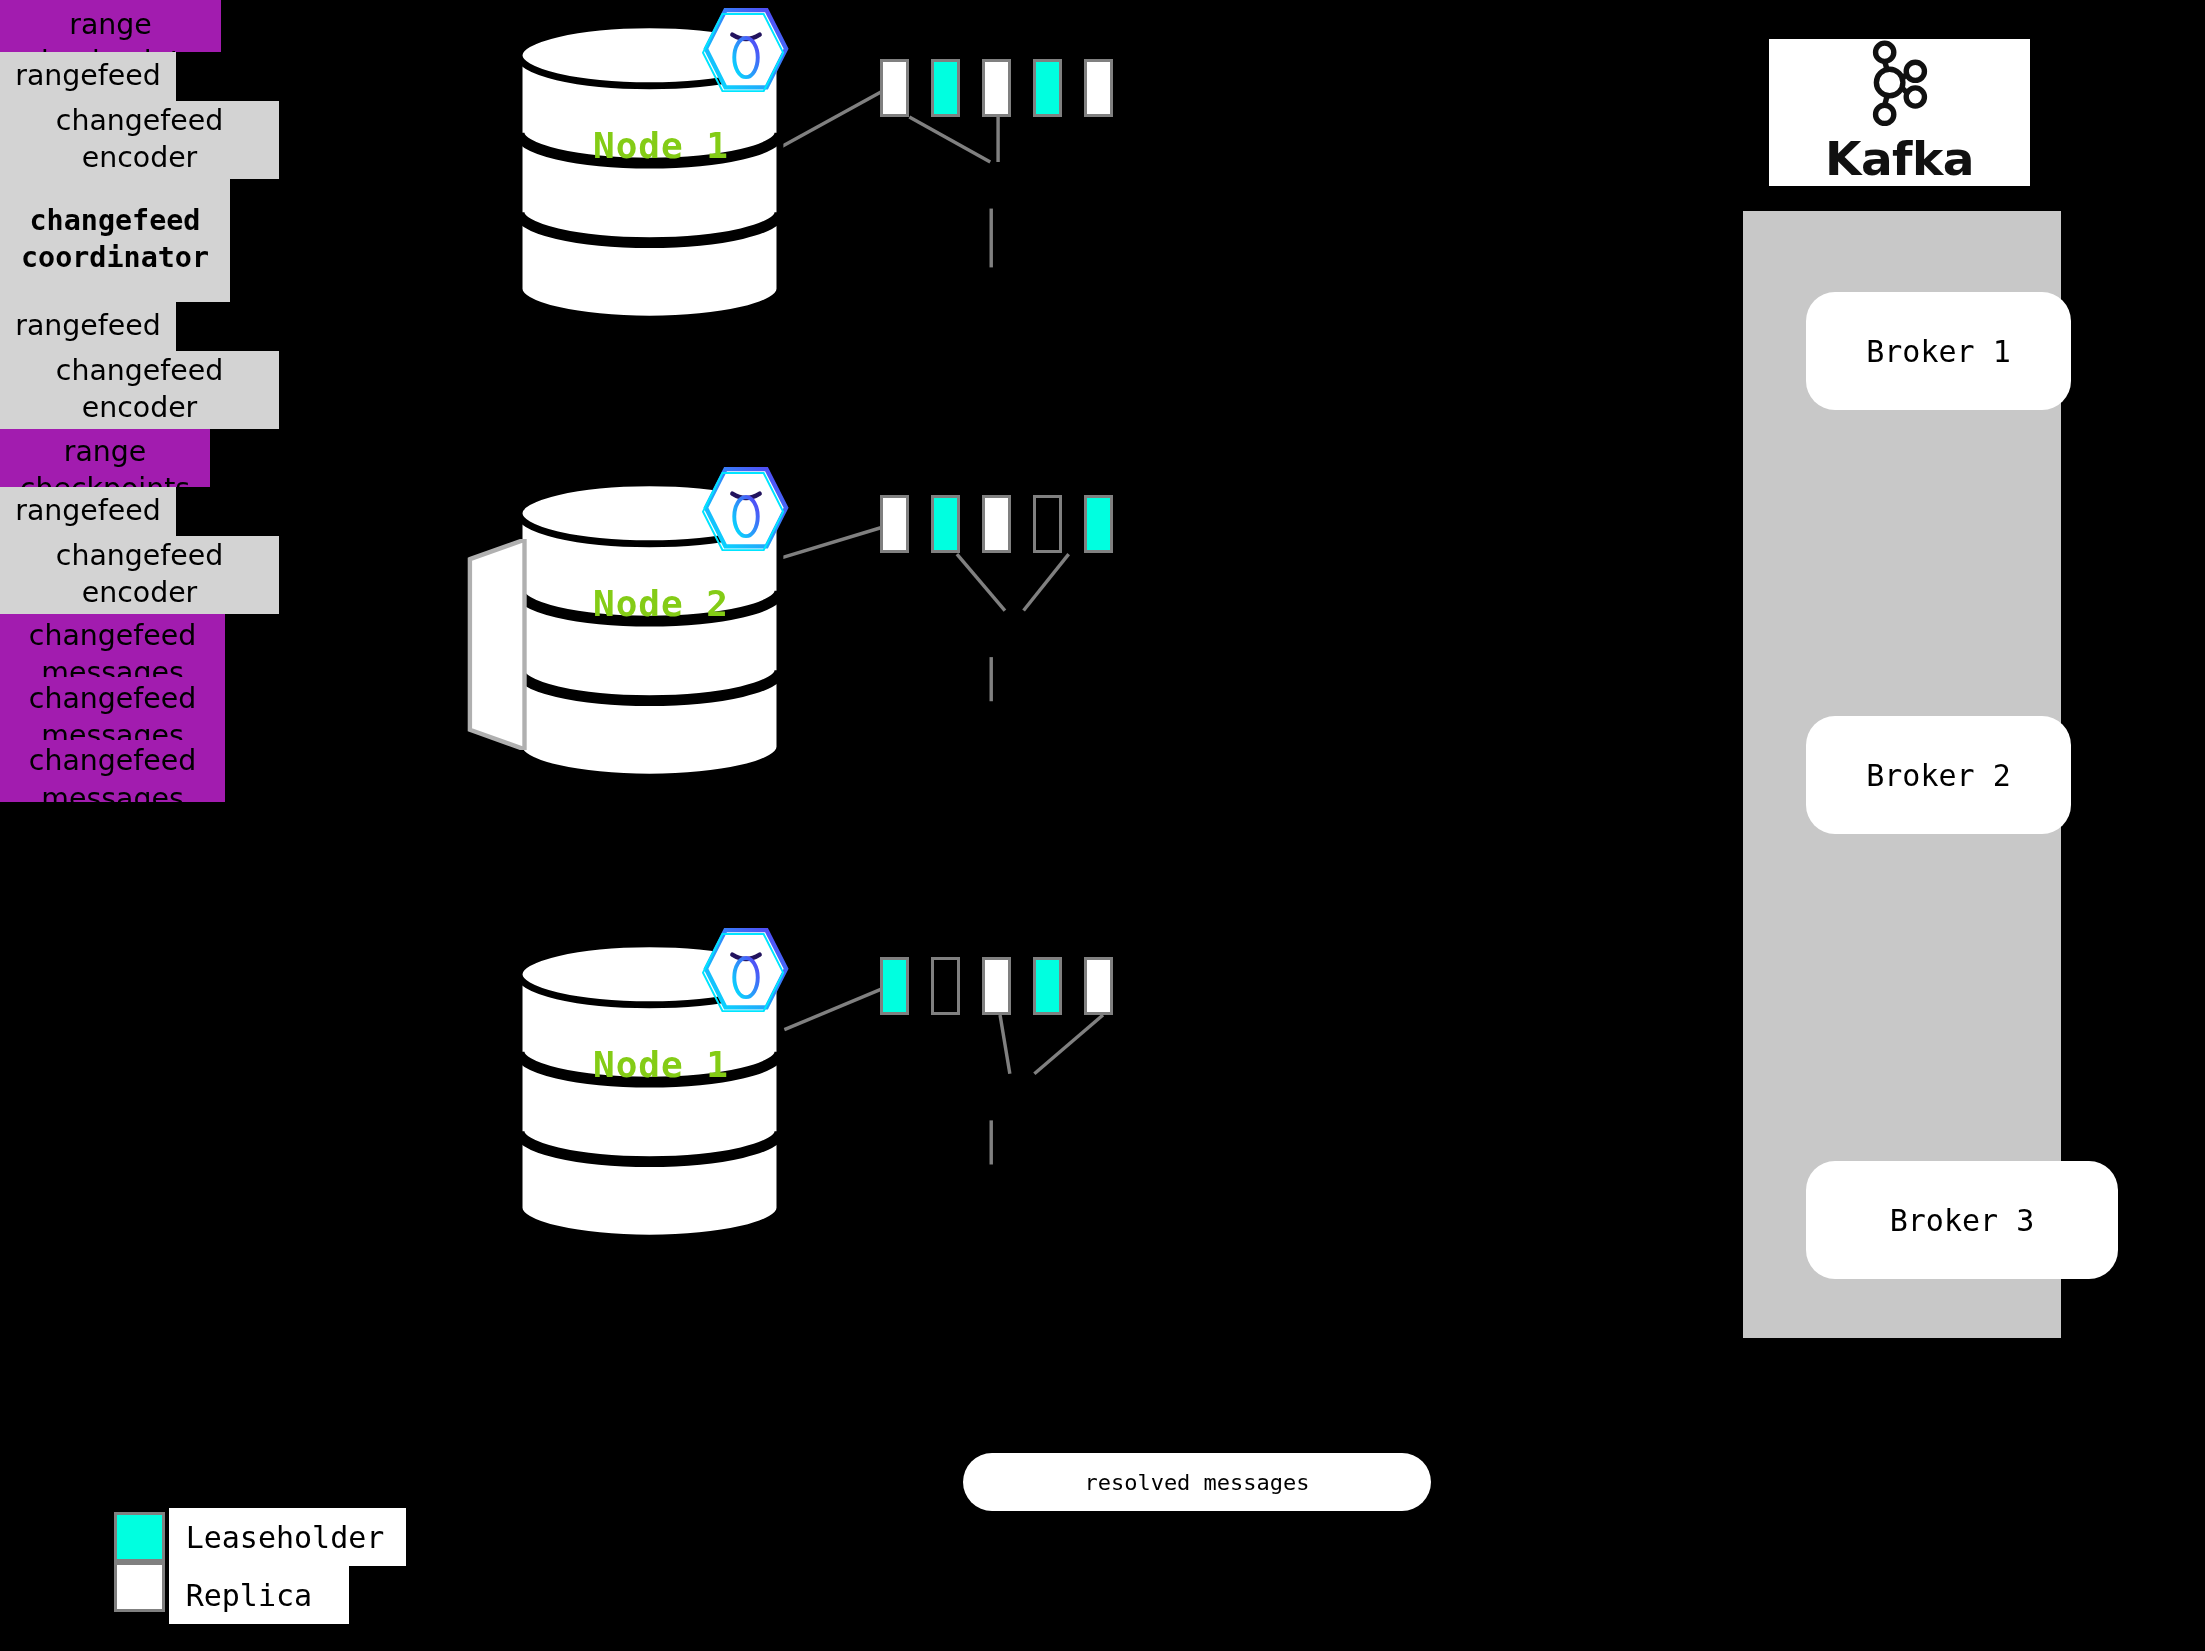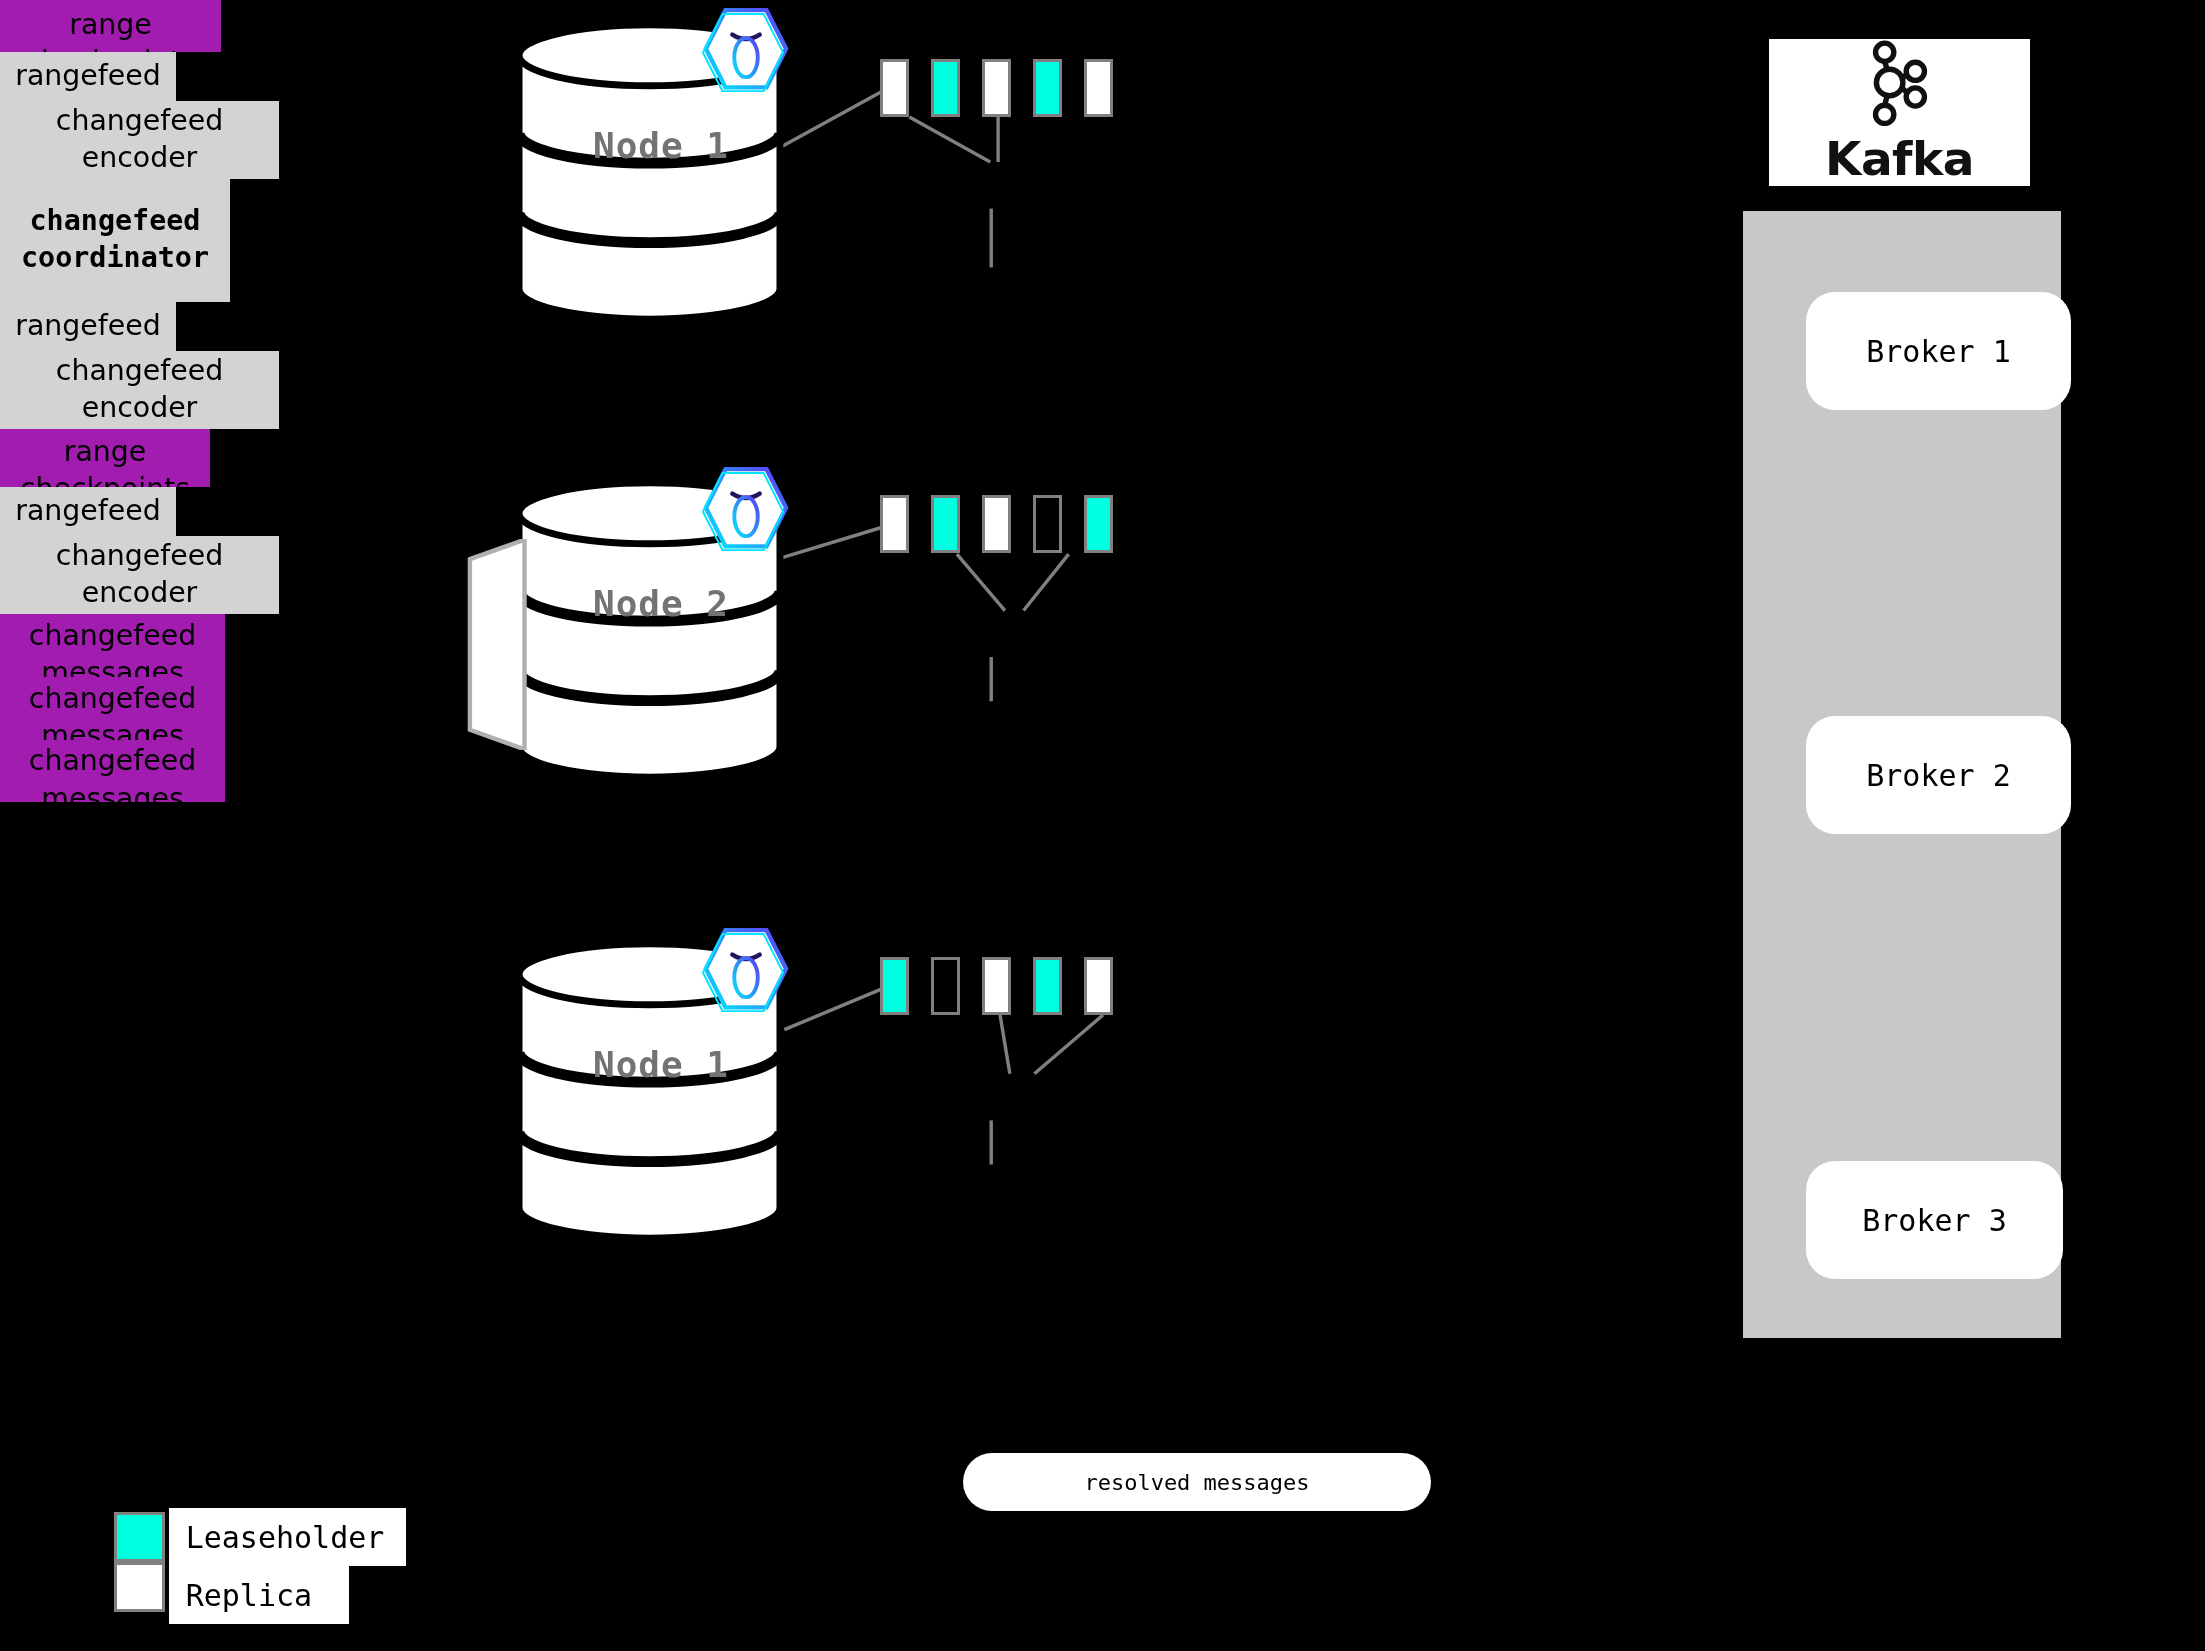--- a/index.html
+++ b/index.html
@@ -14,21 +14,21 @@
           font-family:"DejaVu Sans",sans-serif;line-height:1.32;
           overflow:hidden;white-space:nowrap;}
   .glabel{background:#d3d3d3;color:#000;text-align:center;
           font-family:"DejaVu Sans",sans-serif;line-height:1.30;
           display:flex;align-items:center;justify-content:center;}
   .glabel.bold{font-weight:bold;font-family:"DejaVu Sans Mono",monospace;}
 
   
   .cyl{position:absolute;}
   .cyl svg{display:block;}
-  .nodelabel{position:absolute;color:#737373;font-weight:bold;
+  .nodelabel{position:absolute;color:#84cc16;font-weight:bold;
              font-family:"DejaVu Sans Mono",monospace;letter-spacing:1px;
              white-space:nowrap;}
 
   
   .range{position:absolute;border:3.4px solid #808080;box-sizing:border-box;}
   .range.lease{background:#00ffe0;}
   .range.replica{background:#ffffff;}
   .range.empty{background:transparent;}
 
   
@@ -261,21 +261,21 @@
         <line x1="80" y1="96" x2="92" y2="84"></line>
         <line x1="80" y1="118" x2="92" y2="130"></line>
         <line x1="44" y1="137" x2="38" y2="160"></line>
       </g>
     </svg>
     <span class="ktext">Kafka</span>
   </div>
 
   <div class="broker" style="left:1770px;top:292px;width:265px;height:118px;font-size:30px;">Broker 1</div>
   <div class="broker" style="left:1770px;top:716px;width:265px;height:118px;font-size:30px;">Broker 2</div>
-  <div class="broker" style="left:1770px;top:1161px;width:257px;height:118px;font-size:30px;">Broker 3</div>
+  <div class="broker" style="left:1770px;top:1161px;width:312px;height:118px;font-size:30px;">Broker 3</div>
 
   <div class="pill" style="left:963px;top:1453px;width:468px;height:58px;font-size:22px;">resolved messages</div>
 
   <div class="legswatch lease" style="left:114px;top:1512px;width:51px;height:50px;background:#00ffe0;"></div>
   <div class="legtext" style="left:169px;top:1508px;width:237px;height:58px;font-size:30px;">Leaseholder</div>
 
   <div class="legswatch replica" style="left:114px;top:1562px;width:51px;height:50px;background:#ffffff;"></div>
   <div class="legtext" style="left:169px;top:1566px;width:180px;height:58px;font-size:30px;">Replica</div>
 
 </div>

